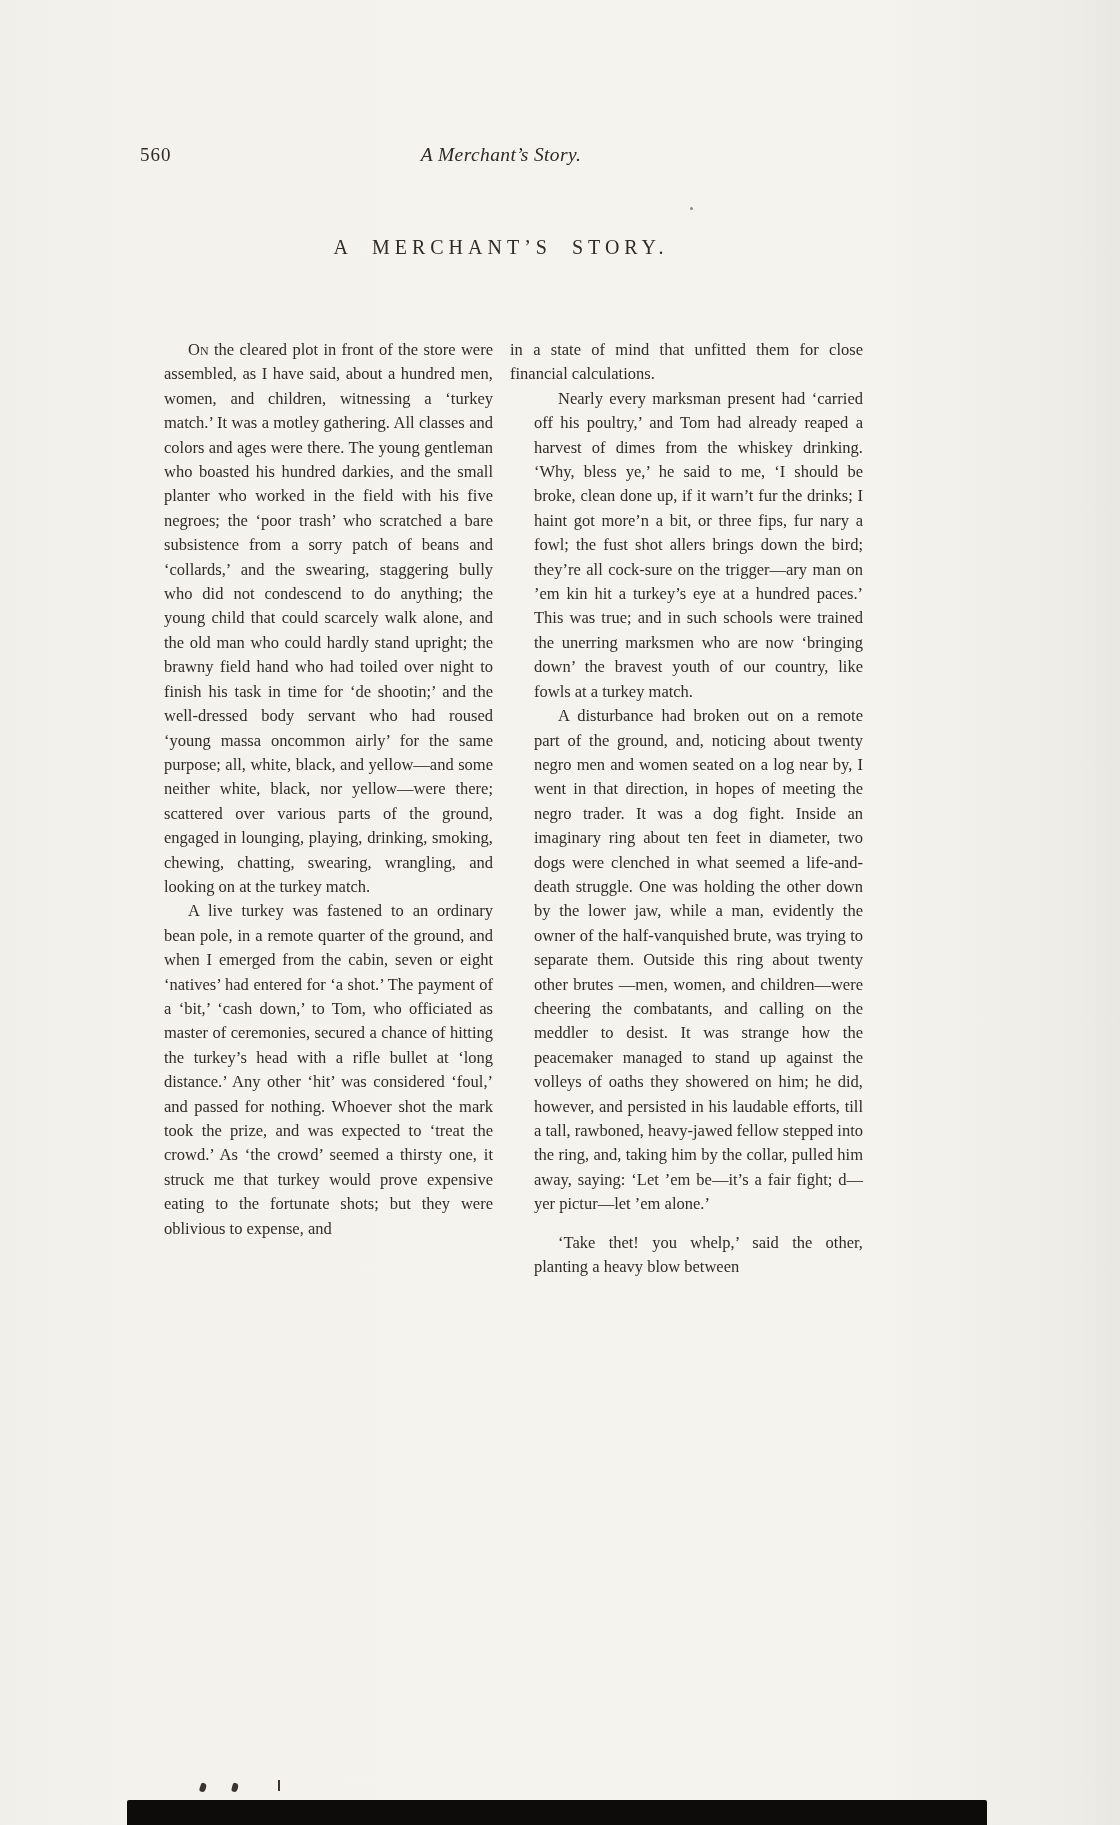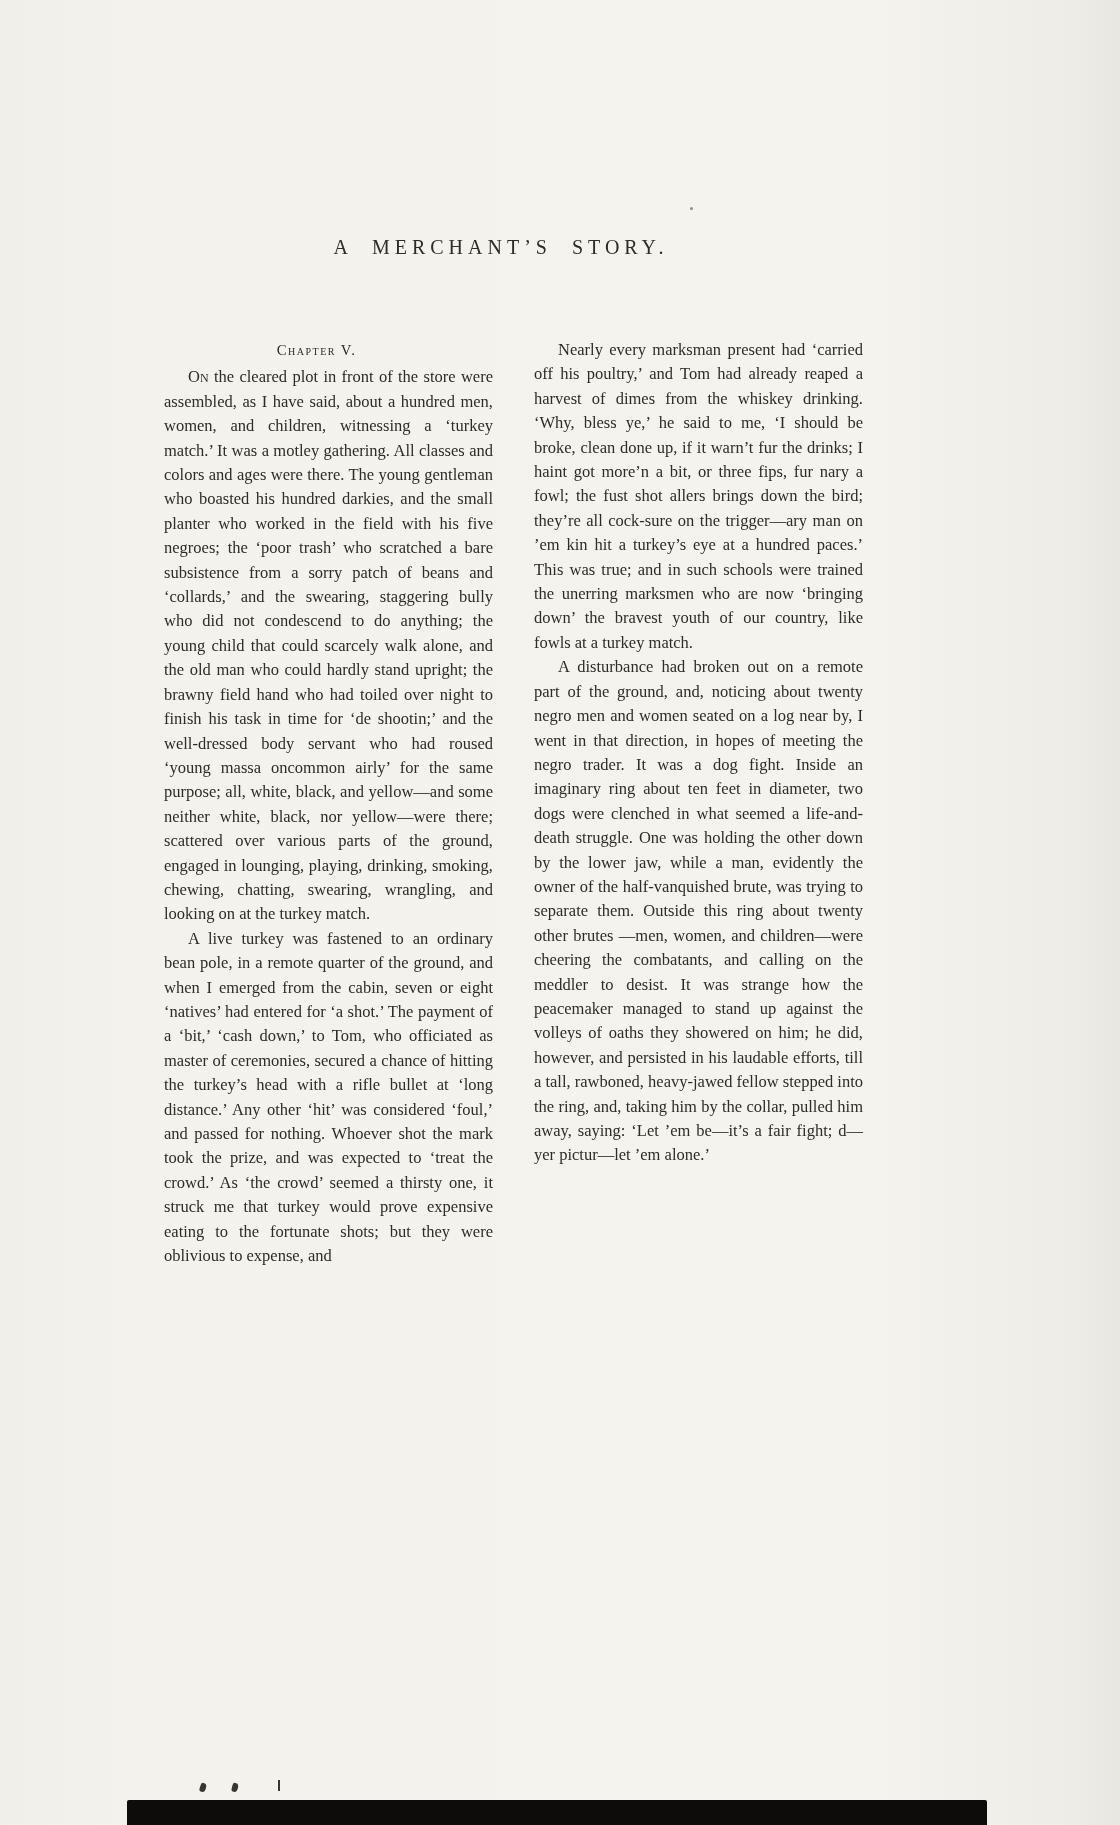--- a/index.html
+++ b/index.html
@@ -111,35 +111,40 @@
   .speck.s1 { left: 200px; top: 1783px; width: 6px; height: 9px; transform: rotate(18deg); border-radius: 40% 60% 60% 40%; }
   .speck.s2 { left: 232px; top: 1783px; width: 6px; height: 9px; transform: rotate(15deg); border-radius: 40% 60% 60% 40%; }
   .speck.s3 { left: 278px; top: 1780px; width: 2px; height: 11px; }
   .speck.s4 { left: 690px; top: 207px; width: 3px; height: 3px; border-radius: 50%; opacity: .55; }
 </style>
 </head>
 <body>
 
 <div class="page">
 
+  <div class="folio-row">
+    <span class="page-number">560</span>
+    <div class="running-head">A Merchant’s Story.</div>
+  </div>
 
   <h1 class="article-title">A MERCHANT’S STORY.</h1>
 
 
   <div class="columns">
 
     <div class="col">
-      <div class="chapter-heading smallcaps">Chapter V.</div>
       <p class="indent"><span class="smallcaps">On</span><span> the cleared plot in front of the store were assembled, as I have said, about a hundred men, women, and children, witnessing a ‘turkey match.’ It was a motley gathering. All classes and colors and ages were there. The young gentleman who boasted his hundred darkies, and the small planter who worked in the field with his five negroes; the ‘poor trash’ who scratched a bare subsistence from a sorry patch of beans and ‘collards,’ and the swearing, staggering bully who did not condescend to do anything; the young child that could scarcely walk alone, and the old man who could hardly stand upright; the brawny field hand who had toiled over night to finish his task in time for ‘de shootin;’ and the well-dressed body servant who had roused ‘young massa oncommon airly’ for the same purpose; all, white, black, and yellow—and some neither white, black, nor yellow—were there; scattered over various parts of the ground, engaged in lounging, playing, drinking, smoking, chewing, chatting, swearing, wrangling, and looking on at the turkey match.</span></p>
       <p class="indent">A live turkey was fastened to an ordinary bean pole, in a remote quarter of the ground, and when I emerged from the cabin, seven or eight ‘natives’ had entered for ‘a shot.’ The payment of a ‘bit,’ ‘cash down,’ to Tom, who officiated as master of ceremonies, secured a chance of hitting the turkey’s head with a rifle bullet at ‘long distance.’ Any other ‘hit’ was considered ‘foul,’ and passed for nothing. Whoever shot the mark took the prize, and was expected to ‘treat the crowd.’ As ‘the crowd’ seemed a thirsty one, it struck me that turkey would prove expensive eating to the fortunate shots; but they were oblivious to expense, and</p>
     </div>
 
     <div class="col">
+      <p class="no-indent">in a state of mind that unfitted them for close financial calculations.</p>
       <p class="indent">Nearly every marksman present had ‘carried off his poultry,’ and Tom had already reaped a harvest of dimes from the whiskey drinking. ‘Why, bless ye,’ he said to me, ‘I should be broke, clean done up, if it warn’t fur the drinks; I haint got more’n a bit, or three fips, fur nary a fowl; the fust shot allers brings down the bird; they’re all cock-sure on the trigger—ary man on ’em kin hit a turkey’s eye at a hundred paces.’ This was true; and in such schools were trained the unerring marksmen who are now ‘bringing down’ the bravest youth of our country, like fowls at a turkey match.</p>
       <p class="indent">A disturbance had broken out on a remote part of the ground, and, noticing about twenty negro men and women seated on a log near by, I went in that direction, in hopes of meeting the negro trader. It was a dog fight. Inside an imaginary ring about ten feet in diameter, two dogs were clenched in what seemed a life-and-death struggle. One was holding the other down by the lower jaw, while a man, evidently the owner of the half-vanquished brute, was trying to separate them. Outside this ring about twenty other brutes —men, women, and children—were cheering the combatants, and calling on the meddler to desist. It was strange how the peacemaker managed to stand up against the volleys of oaths they showered on him; he did, however, and persisted in his laudable efforts, till a tall, rawboned, heavy-jawed fellow stepped into the ring, and, taking him by the collar, pulled him away, saying: ‘Let ’em be—it’s a fair fight; d— yer pictur—let ’em alone.’</p>
+      <p class="indent dialogue-gap">‘Take thet! you whelp,’ said the other, planting a heavy blow between</p>
     </div>
 
   </div>
 
   <div class="speck s1"></div>
   <div class="speck s2"></div>
   <div class="speck s3"></div>
   <div class="speck s4"></div>
   <div class="scan-bar"></div>
 

